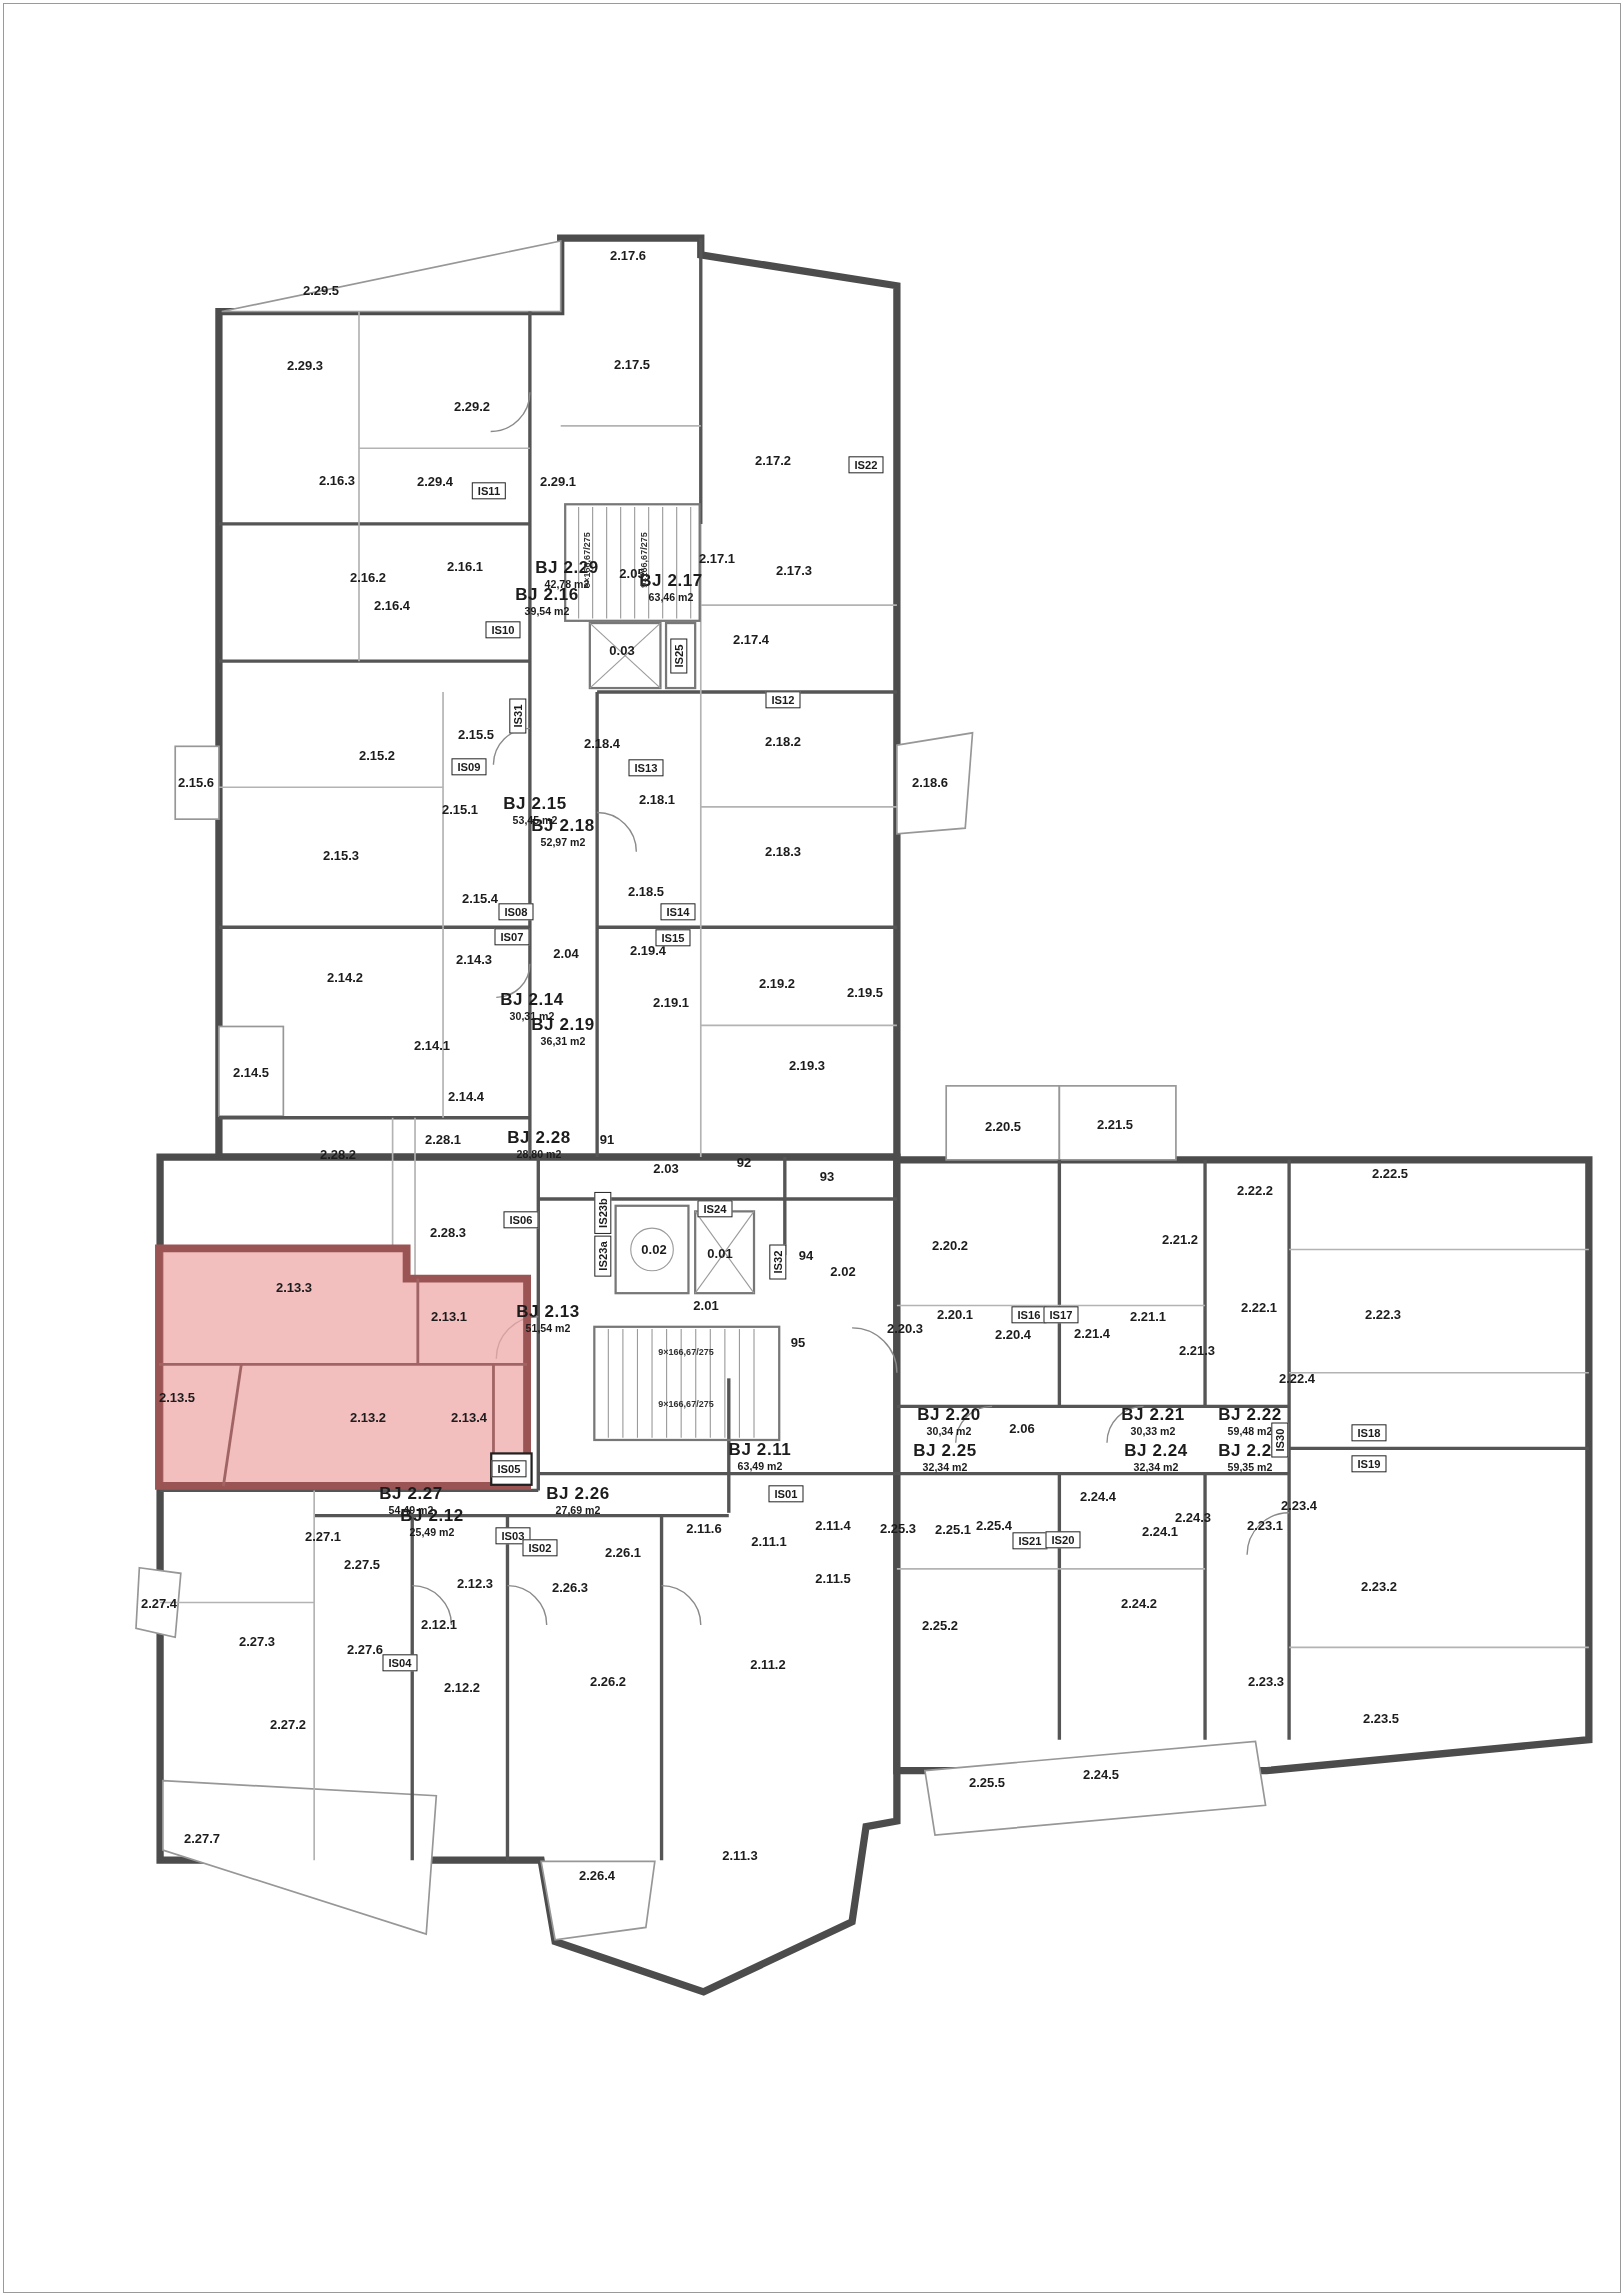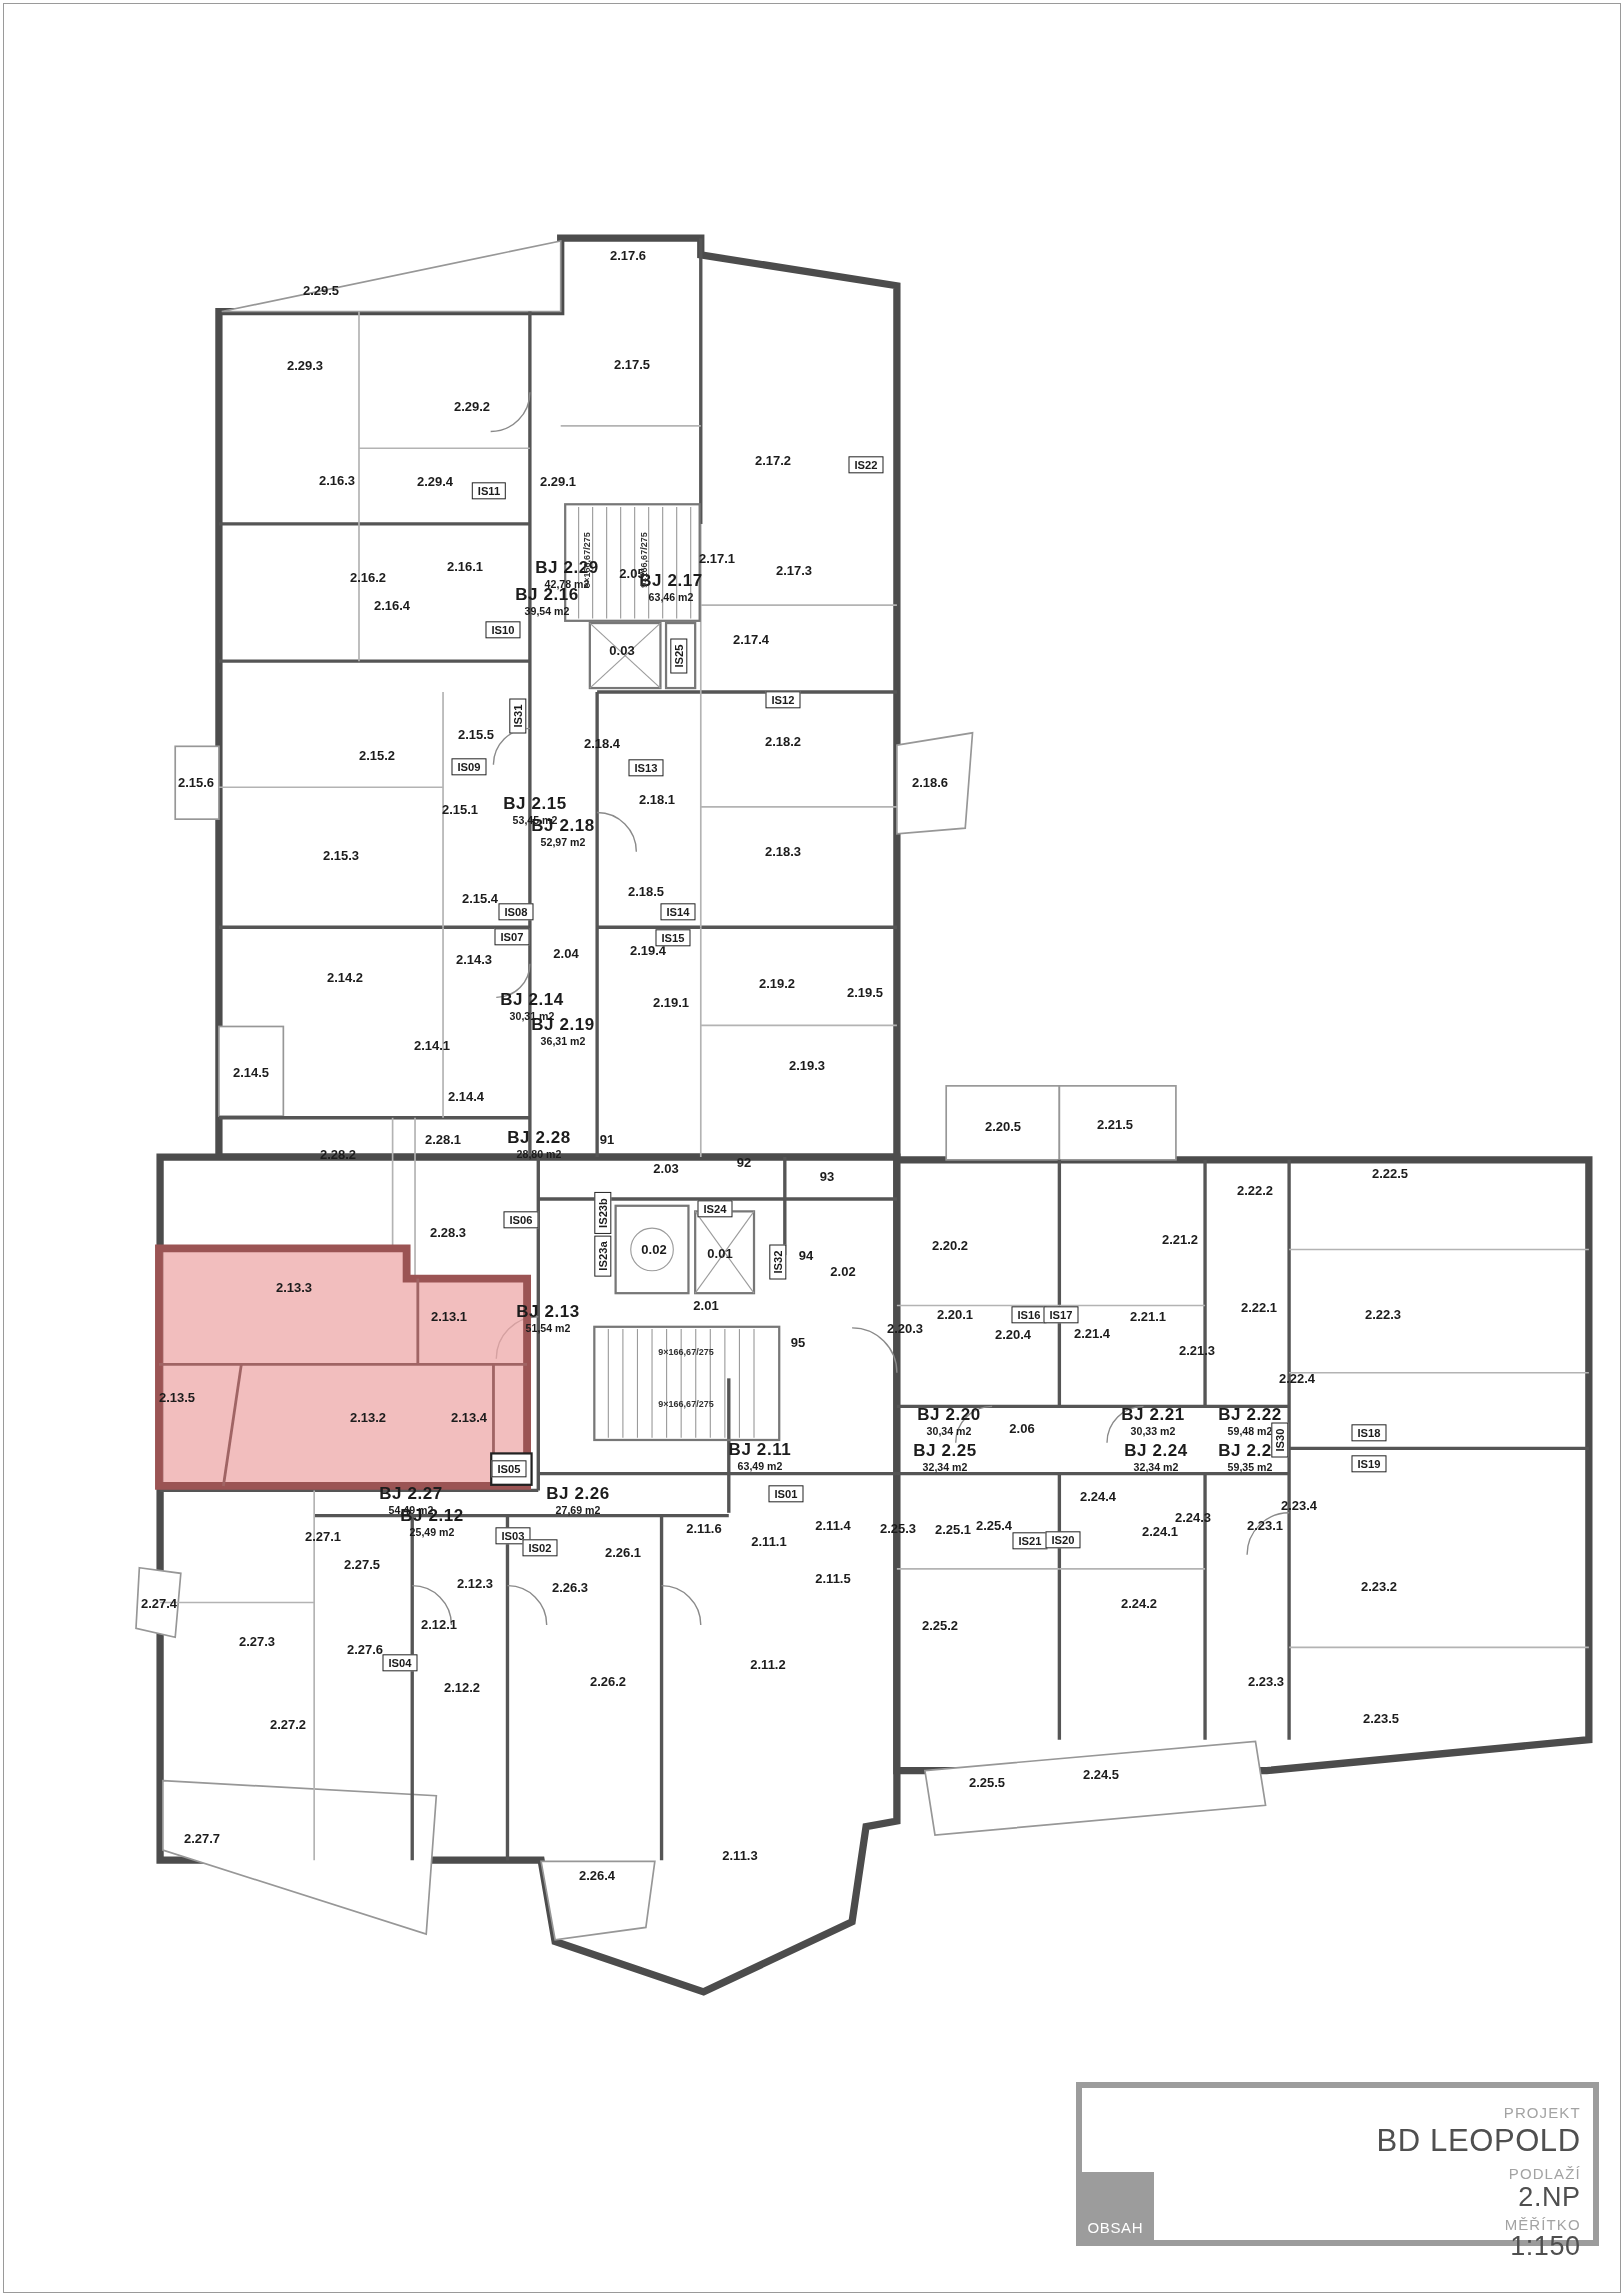--- a/index.html
+++ b/index.html
@@ -385,25 +385,14 @@
       <div class="lbl shaft" style="left: 1030px; top: 1541px;">IS21</div>
       <div class="lbl shaft" style="left: 1063px; top: 1540px;">IS20</div>
       <div class="lbl shaft" style="left: 1369px; top: 1433px;">IS18</div>
       <div class="lbl shaft" style="left: 1369px; top: 1464px;">IS19</div>
       <div class="lbl note v" style="left: 587px; top: 560px;">9×166,67/275</div>
       <div class="lbl note v" style="left: 644px; top: 560px;">9×166,67/275</div>
       <div class="lbl note" style="left: 686px; top: 1352px;">9×166,67/275</div>
       <div class="lbl note" style="left: 686px; top: 1404px;">9×166,67/275</div>
     </div>
 
-  <div id="tblock">
-    <div class="row" style="top:15.7px"><span class="cap">PROJEKT</span></div>
-    <div class="row" style="top:35px"><span class="val">BD LEOPOLD</span></div>
-    <div class="row" style="top:77px"><span class="cap">PODLAŽÍ</span></div>
-    <div class="row" style="top:94px"><span class="val small">2.NP</span></div>
-    <div class="row" style="top:128px"><span class="cap">MĚŘÍTKO</span></div>
-    <div class="row" style="top:143px"><span class="val small">1:150</span></div>
-    <div id="obsah-tab">
-      <span>OBSAH</span>
-    </div>
-  </div>
 </div>
 
 
 </body></html>

